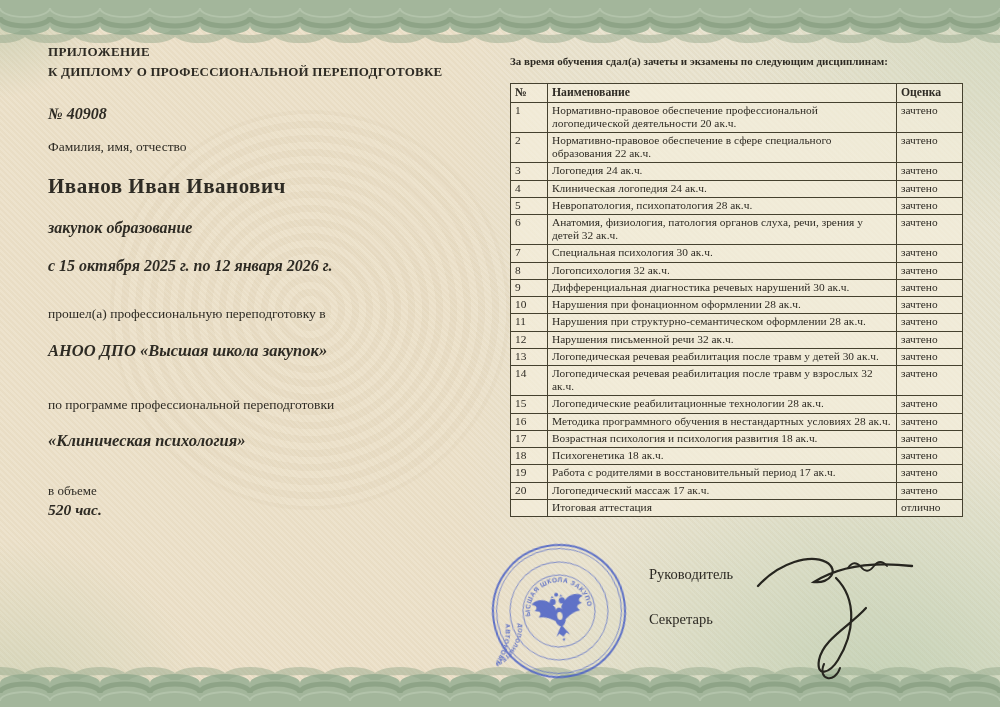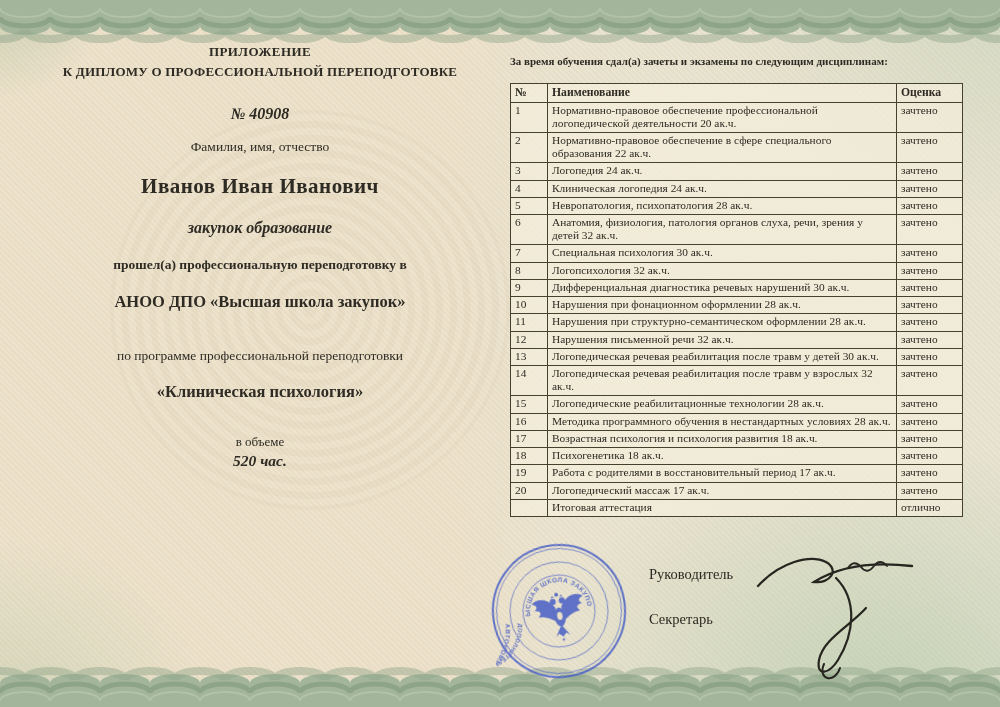--- a/index.html
+++ b/index.html
@@ -17,28 +17,28 @@
   .watermark{
     position:absolute;left:110px;top:110px;width:400px;height:400px;border-radius:50%;
     background:repeating-radial-gradient(circle at 50% 50%, rgba(180,160,125,.13) 0 7px, rgba(255,255,255,.06) 7px 14px);
     opacity:.5;pointer-events:none;
   }
   .strip{position:absolute;left:0;width:1000px;pointer-events:none;}
   .strip-top{top:0;}
   .strip-bottom{bottom:0;}
 
   
-  .left-col{position:absolute;left:48px;top:44px;width:424px;text-align:center;}
+  .left-col{position:absolute;left:48px;top:44px;width:424px;text-align:left;}
   .l-title1{font-weight:bold;font-size:13px;letter-spacing:.4px;}
   .l-title2{font-weight:bold;font-size:13px;margin-top:4px;letter-spacing:.2px;}
   .l-number{font-weight:bold;font-style:italic;font-size:16px;margin-top:25px;}
   .l-label{font-size:13.5px;margin-top:16px;}
   .l-fio{font-weight:bold;font-size:21px;margin-top:19px;letter-spacing:.5px;}
   .l-val{font-weight:bold;font-style:italic;font-size:16px;margin-top:20px;}
-  .l-val-org{font-weight:bold;font-size:16.5px;margin-top:19px;}
+  .l-val-org{font-weight:bold;font-style:italic;font-size:16.5px;margin-top:19px;}
   .l-proglabel{font-size:13.5px;margin-top:36px;}
   .l-vol-label{font-size:13px;margin-top:32px;}
   .l-vol{font-weight:bold;font-style:italic;font-size:15.5px;margin-top:2px;}
 
   
   .right-col{position:absolute;left:510px;top:54px;width:455px;}
   .intro{font-size:11px;text-align:justify;line-height:1.45;font-weight:bold;}
   table.disc{
     margin-top:13px;width:453px;border-collapse:collapse;table-layout:fixed;
     background:rgba(246,239,221,.65);
@@ -79,21 +79,22 @@
     <path fill="none" stroke="#c2d0ba" stroke-width="2" opacity=".5" d="M0,34 a25,9 0 0 1 50,0 25,9 0 0 1 50,0 25,9 0 0 1 50,0 25,9 0 0 1 50,0 25,9 0 0 1 50,0 25,9 0 0 1 50,0 25,9 0 0 1 50,0 25,9 0 0 1 50,0 25,9 0 0 1 50,0 25,9 0 0 1 50,0 25,9 0 0 1 50,0 25,9 0 0 1 50,0 25,9 0 0 1 50,0 25,9 0 0 1 50,0 25,9 0 0 1 50,0 25,9 0 0 1 50,0 25,9 0 0 1 50,0 25,9 0 0 1 50,0 25,9 0 0 1 50,0 25,9 0 0 1 50,0"></path>
   </svg>
 
   <div class="left-col">
     <div class="l-title1">ПРИЛОЖЕНИЕ</div>
     <div class="l-title2">К ДИПЛОМУ О ПРОФЕССИОНАЛЬНОЙ ПЕРЕПОДГОТОВКЕ</div>
     <div class="l-number">№ 40908</div>
     <div class="l-label">Фамилия, имя, отчество</div>
     <div class="l-fio">Иванов Иван Иванович</div>
     <div class="l-val">закупок образование</div>
-    <div class="l-label" style="margin-top:20px;font-weight:bold;">прошел(а) профессиональную переподготовку в</div>
+    <div class="l-val">с 15 октября 2025 г. по 12 января 2026 г.</div>
+    <div class="l-label" style="margin-top:31px;">прошел(а) профессиональную переподготовку в</div>
     <div class="l-val-org">АНОО ДПО «Высшая школа закупок»</div>
     <div class="l-proglabel">по программе профессиональной переподготовки</div>
     <div class="l-val-org" style="margin-top:18px;">«Клиническая психология»</div>
     <div class="l-vol-label">в объеме</div>
     <div class="l-vol">520 час.</div>
   </div>
 
   <div class="right-col">
     <div class="intro">За время обучения сдал(а) зачеты и экзамены по следующим дисциплинам:</div>
 

